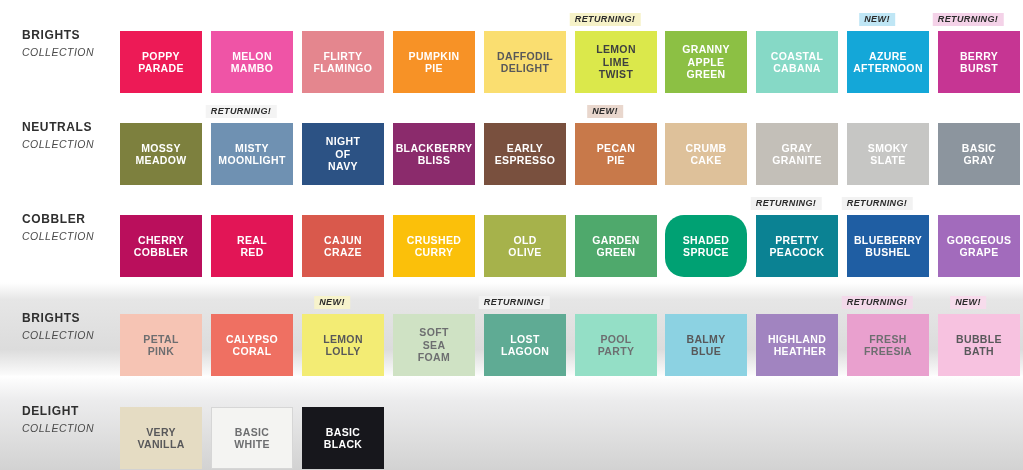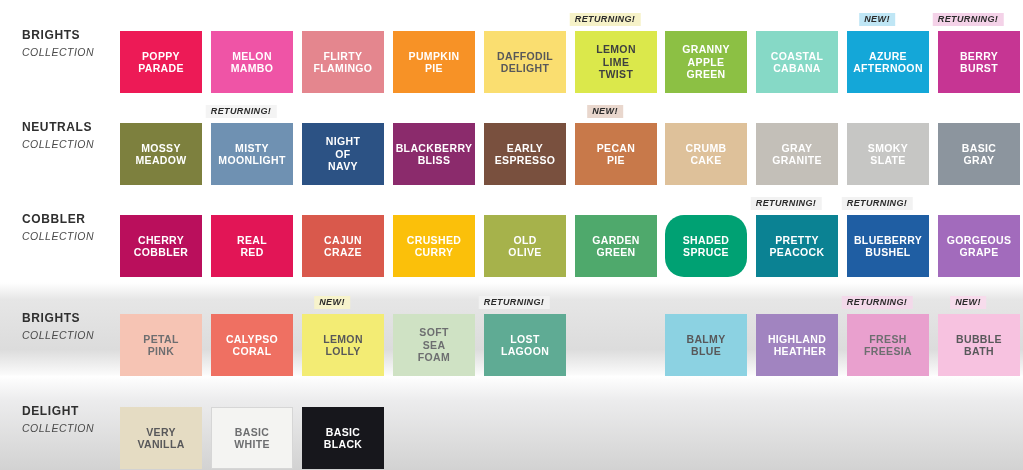--- a/index.html
+++ b/index.html
@@ -337,20 +337,25 @@
           <div class="swatch" title="SOFT SEA FOAM" style="background: rgb(207, 226, 196);">
             <div class="label" style="color: rgb(109, 110, 112);">SOFT<br>SEA<br>FOAM</div>
           </div>
         </div>
         <div class="swatch-wrap" style="left: 484px;">
           <div class="badge" style="background: rgb(241, 241, 241);">RETURNING!</div>
           <div class="swatch" title="LOST LAGOON" style="background: rgb(95, 171, 148);">
             <div class="label" style="color: rgb(255, 255, 255);">LOST<br>LAGOON</div>
           </div>
         </div>
+        <div class="swatch-wrap" style="left: 575px;">
+          <div class="swatch" title="POOL PARTY" style="background: rgb(148, 223, 198);">
+            <div class="label" style="color: rgb(109, 110, 112);">POOL<br>PARTY</div>
+          </div>
+        </div>
         <div class="swatch-wrap" style="left: 665px;">
           <div class="swatch" title="BALMY BLUE" style="background: rgb(140, 210, 226);">
             <div class="label" style="color: rgb(88, 88, 90);">BALMY<br>BLUE</div>
           </div>
         </div>
         <div class="swatch-wrap" style="left: 756px;">
           <div class="swatch" title="HIGHLAND HEATHER" style="background: rgb(161, 132, 192);">
             <div class="label" style="color: rgb(255, 255, 255); text-align: right;">HIGHLAND<br>HEATHER</div>
           </div>
         </div>

